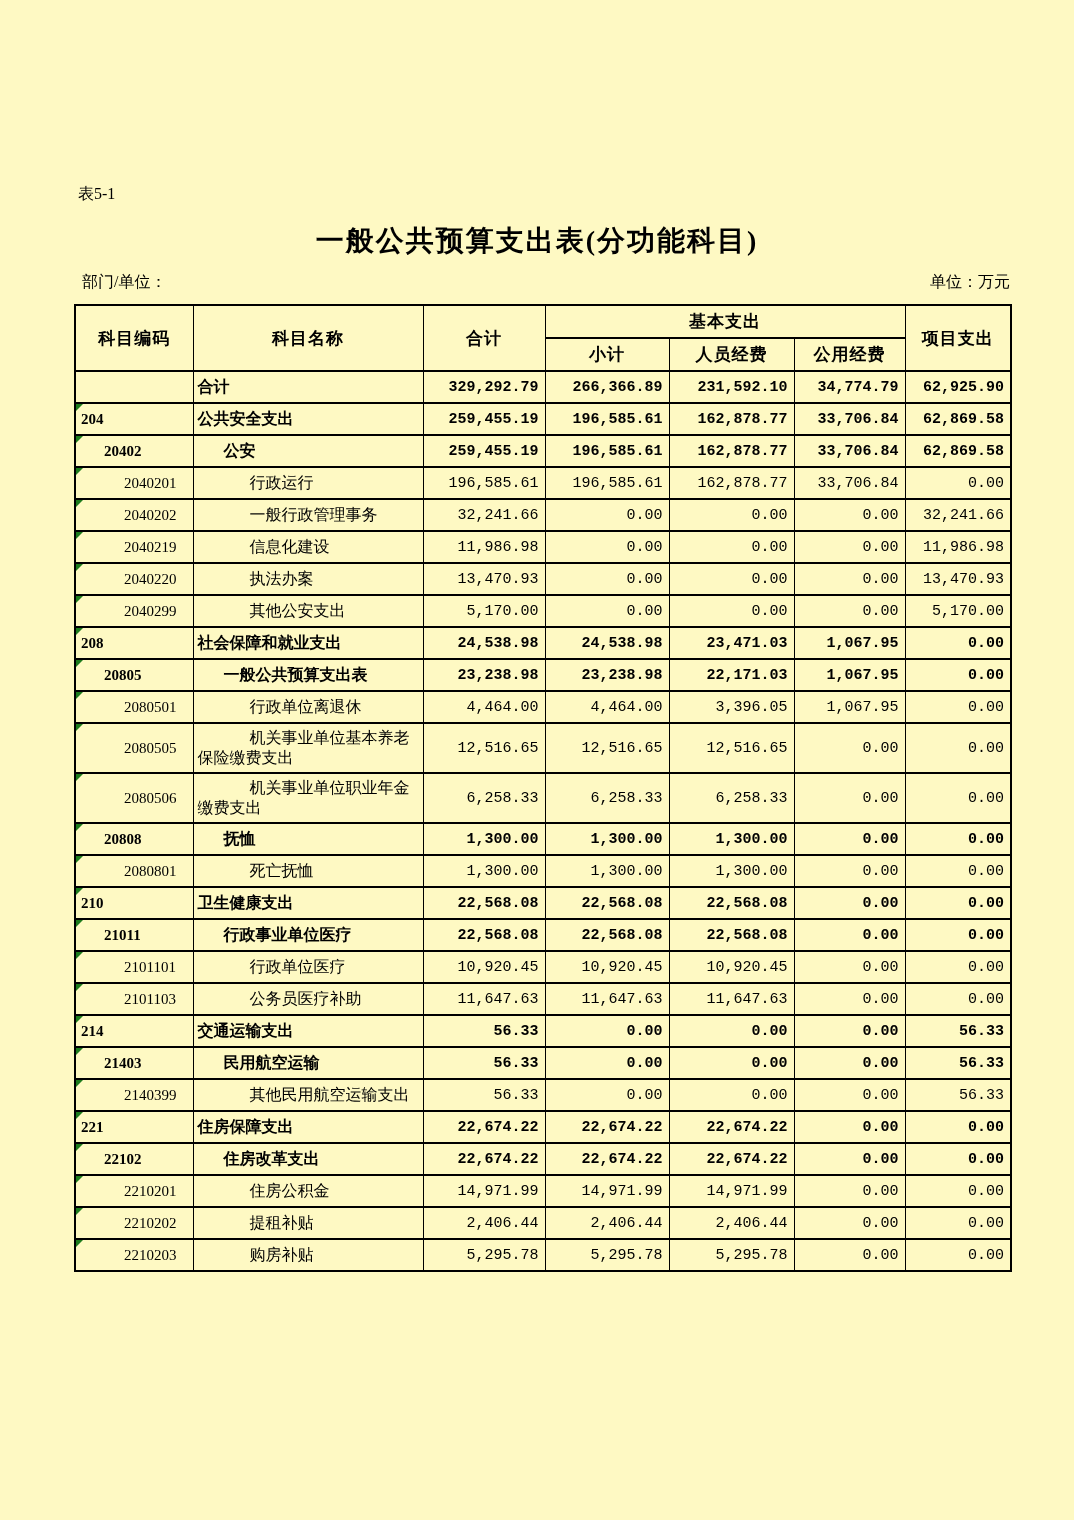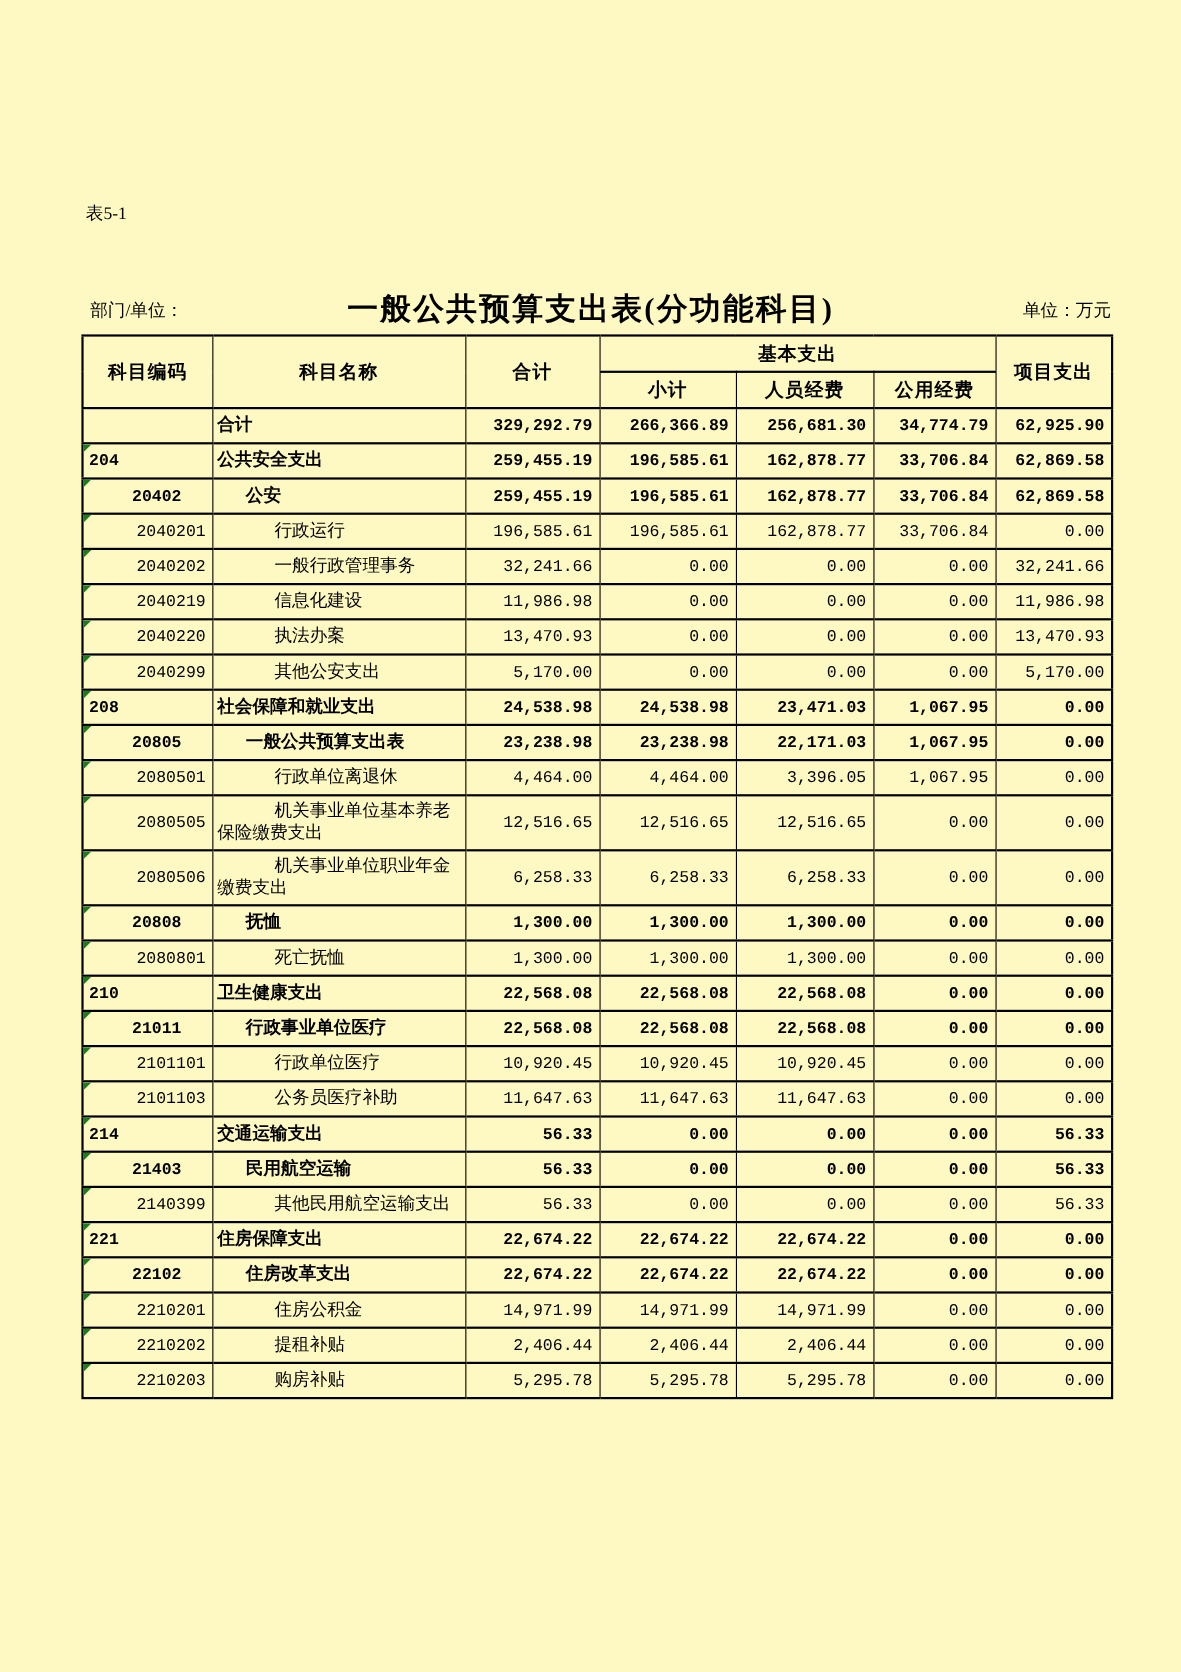--- a/index.html
+++ b/index.html
@@ -15,21 +15,20 @@
   }
   .corner-label {
     position:absolute; left:78px; top:184px;
     font-size:16px;
   }
   .page-title {
     position:absolute; left:0; top:222px; width:100%;
     text-align:center;
     font-size:28px; font-weight:bold;
     letter-spacing:2px;
-    margin-top:40px;
   }
   .meta-row {
     position:absolute; left:74px; top:272px; width:936px;
     display:flex; justify-content:space-between;
     font-size:16px;
     text-align:right;
   }
   .meta-row .dept { padding-left:8px; }
   table.budget {
     position:absolute; left:74px; top:304px;
@@ -48,28 +47,28 @@
   thead th {
     font-size:17px; font-weight:bold;
     height:33px;
     text-align:center; vertical-align:middle;
     letter-spacing:1px;
   }
   tbody tr { height:32px; }
   tbody tr.tall { height:50px; }
   tbody tr.bold { font-weight:bold; }
   td.code {
-    font-family:Liberation Mono, monospace;
+    font-family:Liberation Serif, serif;
     font-size:15px;
     text-align:left;
     vertical-align:middle;
     position:relative;
   }
   td.code.lv1 { padding-left:5px; }
-  td.code.lv2 { padding-left:44px; }
+  td.code.lv2 { padding-left:28px; }
   td.code.lv3 { padding-left:48px; }
   td.name {
     font-size:16px;
     padding-left:4px; padding-right:2px;
     vertical-align:middle;
     line-height:1.25;
   }
   td.name.nlv1 { text-indent:0; }
   td.name.nlv2 { text-indent:26px; }
   td.name.nlv3 { text-indent:52px; }
@@ -125,21 +124,21 @@
         <th>人员经费</th>
         <th>公用经费</th>
       </tr>
     </thead>
     <tbody>
         <tr class="bold">
           <td class="code lv1"></td>
           <td class="name nlv1">合计</td>
           <td class="num">329,292.79</td>
           <td class="num">266,366.89</td>
-          <td class="num">256,681.30</td>
+          <td class="num">231,592.10</td>
           <td class="num">34,774.79</td>
           <td class="num">62,925.90</td>
         </tr>
         <tr class="bold">
           <td class="code lv1"><span class="corner-marker"></span>204</td>
           <td class="name nlv1">公共安全支出</td>
           <td class="num">259,455.19</td>
           <td class="num">196,585.61</td>
           <td class="num">162,878.77</td>
           <td class="num">33,706.84</td>

